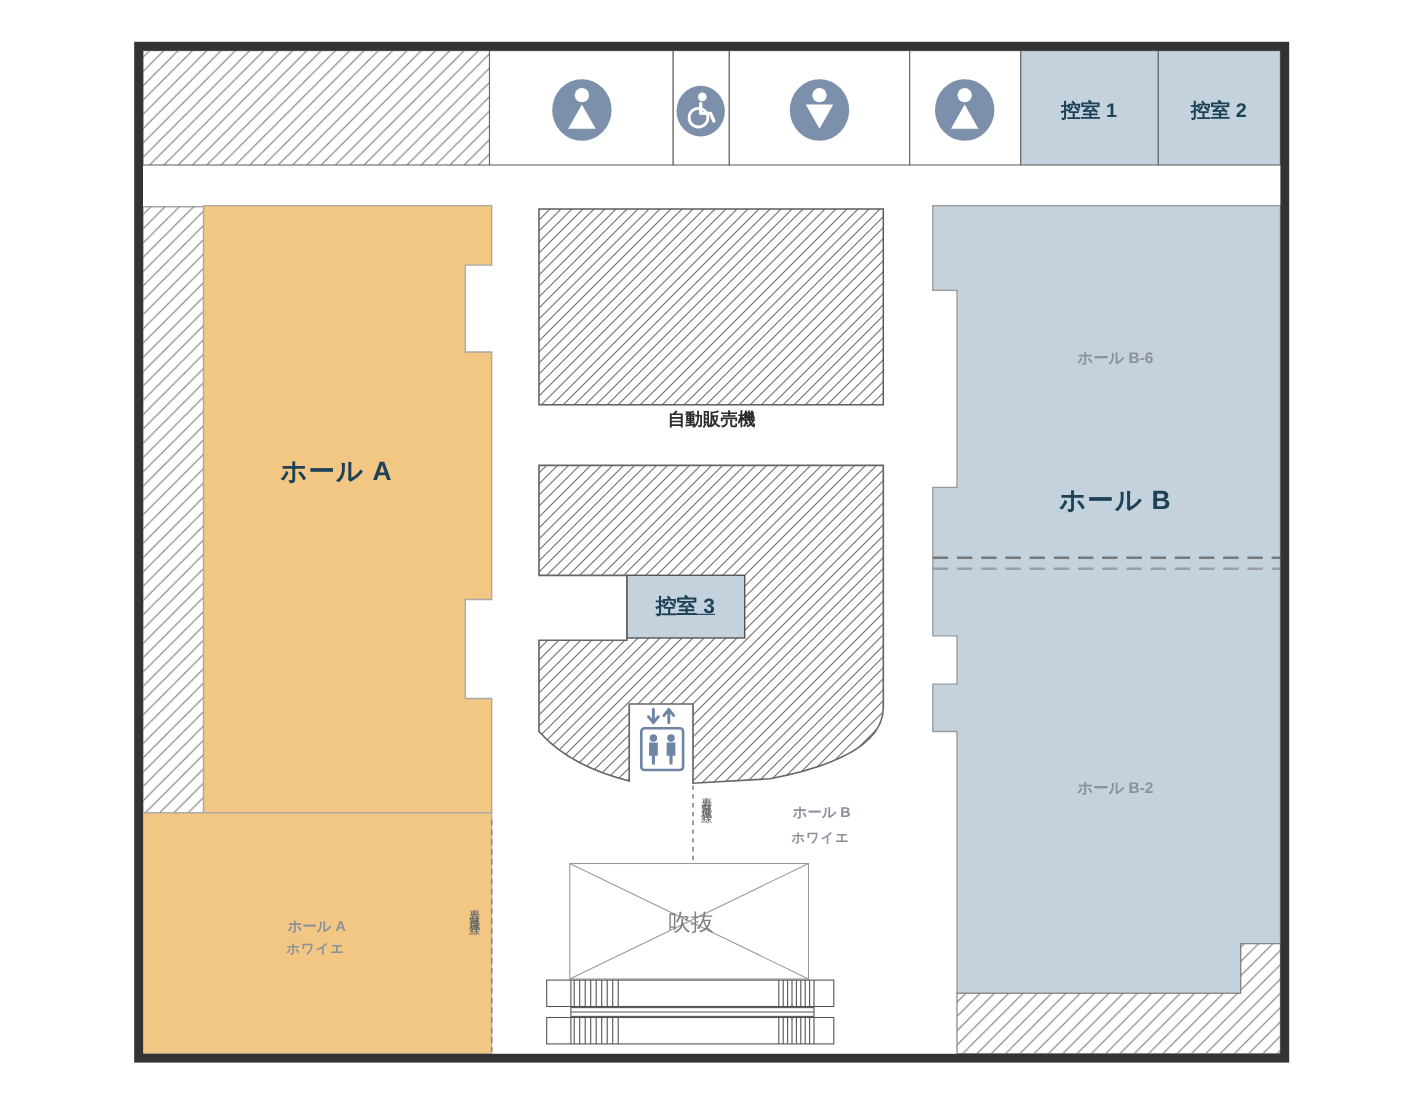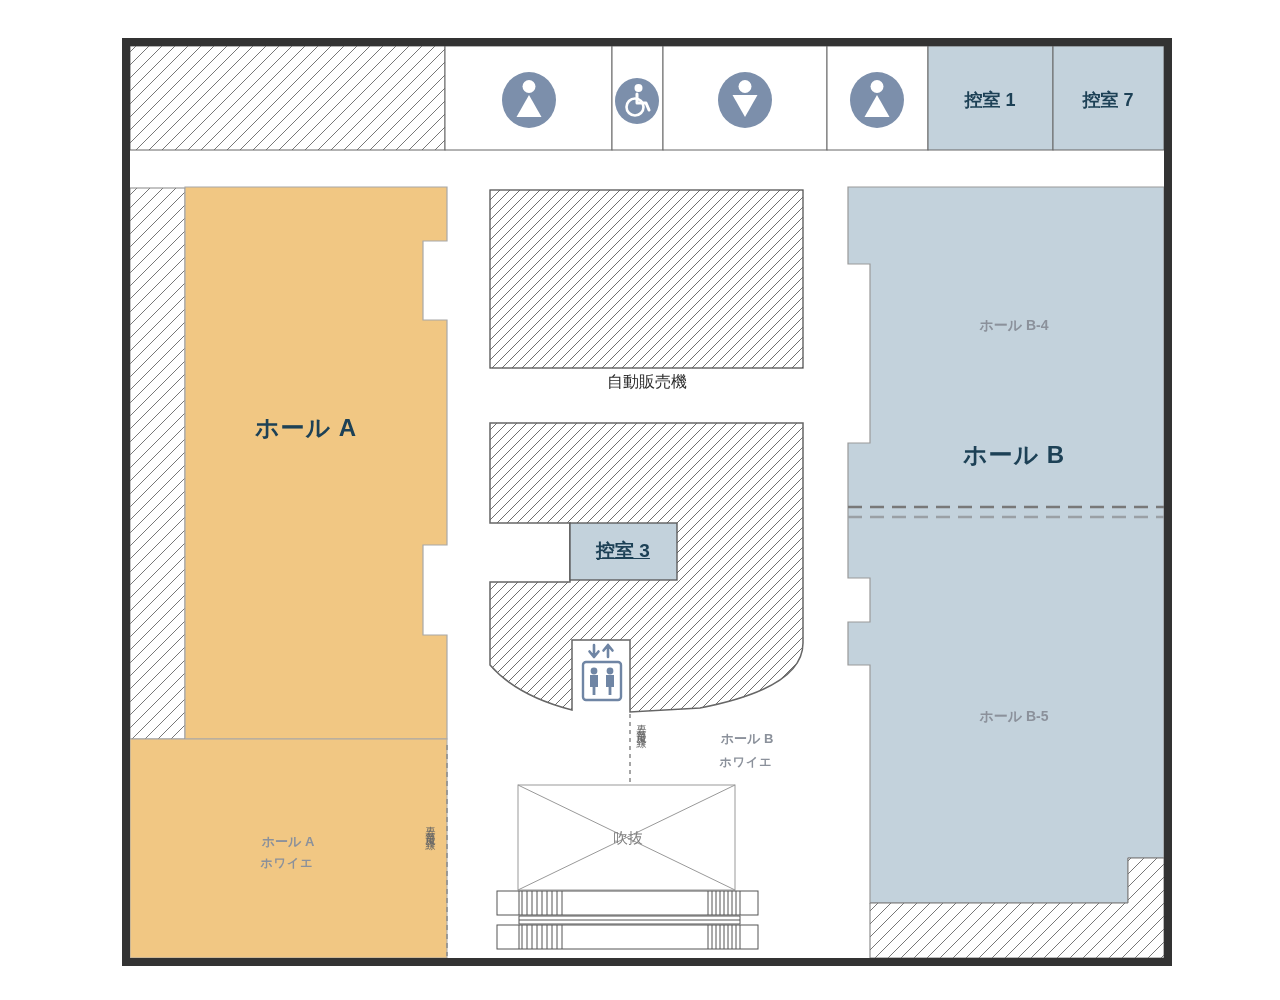--- a/index.html
+++ b/index.html
@@ -6,24 +6,24 @@
   #plan{position:relative;width:1176px;height:1000px;background:#ffffff;
         font-family:"Liberation Sans","DejaVu Sans",sans-serif;overflow:hidden;}
   #plan svg{position:absolute;left:0;top:0;}
   .lbl{position:absolute;transform:translate(-50%,-50%);white-space:nowrap;text-align:center;}
   .navy{color:#1d4156;font-weight:bold;}
   .gray{color:#8b919b;font-weight:bold;}
   .hall-title{font-size:24px;letter-spacing:1px;}
   .zone{font-size:14px;}
   .room-label{font-size:18px;}
   .room3-label{font-size:19px;text-decoration:underline;}
-  .vending-label{font-size:16px;font-weight:normal;color:#2b2b2b;}
+  .vending-label{font-size:16px;font-weight:bold;color:#2b2b2b;}
   .foyer1{font-size:13px;}
   .foyer2{font-size:12px;letter-spacing:1px;}
-  .atrium-label{font-size:15px;color:#808080;font-weight:normal;}
+  .atrium-label{font-size:21px;color:#808080;font-weight:normal;}
   .vtext{position:absolute;writing-mode:vertical-rl;text-orientation:upright;
          font-size:10px;color:#666;letter-spacing:3px;line-height:1;}
 </style>
 </head>
 <body>
 
 <div id="plan">
 
 <svg width="1280" height="1000" viewBox="0 0 1280 1000">
   <defs>
@@ -112,32 +112,32 @@
 
   <path d="M848,187 H1164 V858 H1128 V903 H870 V665 H848 V622 H870 V578 H848 V443 H870 V264 H848 Z" fill="#c3d2dc" stroke="#999" stroke-width="1.2"></path>
   <path d="M870,903 H1128 V858 H1164 V958 H870 Z" fill="url(#h12)" stroke="#777" stroke-width="1"></path>
   <path d="M848,507 H1164" stroke="#787878" stroke-width="2.4" stroke-dasharray="14,8" fill="none"></path>
   <path d="M848,517 H1164" stroke="#9aa0a5" stroke-width="2.4" stroke-dasharray="14,8" fill="none"></path>
 
   <rect x="126" y="42" width="1042" height="920" fill="none" stroke="#333" stroke-width="8"></rect>
 </svg>
 
 <div class="lbl navy room-label" style="left:990px;top:100px;">控室 1</div>
-<div class="lbl navy room-label" style="left:1108px;top:100px;">控室 7</div>
+<div class="lbl navy room-label" style="left:1108px;top:100px;">控室 2</div>
 
 <div class="lbl navy hall-title" style="left:306px;top:428px;">ホール A</div>
 <div class="lbl gray foyer1" style="left:288px;top:842px;">ホール A</div>
 <div class="lbl gray foyer2" style="left:287px;top:863px;">ホワイエ</div>
 <div class="vtext" style="left:425px;top:818px;">専有部境界線</div>
 
 <div class="lbl vending-label" style="left:647px;top:382px;">自動販売機</div>
 <div class="lbl navy room3-label" style="left:623px;top:551px;">控室 3</div>
 <div class="vtext" style="left:636px;top:716px;">専有部境界線</div>
 <div class="lbl atrium-label" style="left:628px;top:838px;">吹抜</div>
 
 <div class="lbl gray foyer1" style="left:747px;top:739px;">ホール B</div>
 <div class="lbl gray foyer2" style="left:746px;top:762px;">ホワイエ</div>
 
-<div class="lbl gray zone" style="left:1014px;top:326px;">ホール B-4</div>
+<div class="lbl gray zone" style="left:1014px;top:326px;">ホール B-6</div>
 <div class="lbl navy hall-title" style="left:1014px;top:455px;">ホール B</div>
-<div class="lbl gray zone" style="left:1014px;top:717px;">ホール B-5</div>
+<div class="lbl gray zone" style="left:1014px;top:717px;">ホール B-2</div>
 
 </div>
 
 </body></html>

